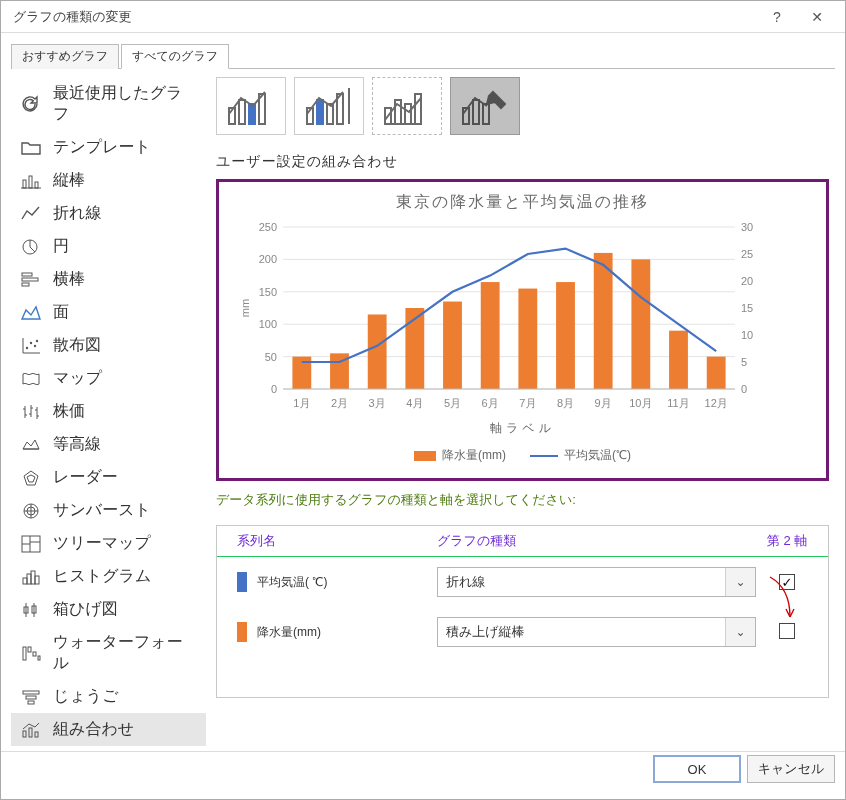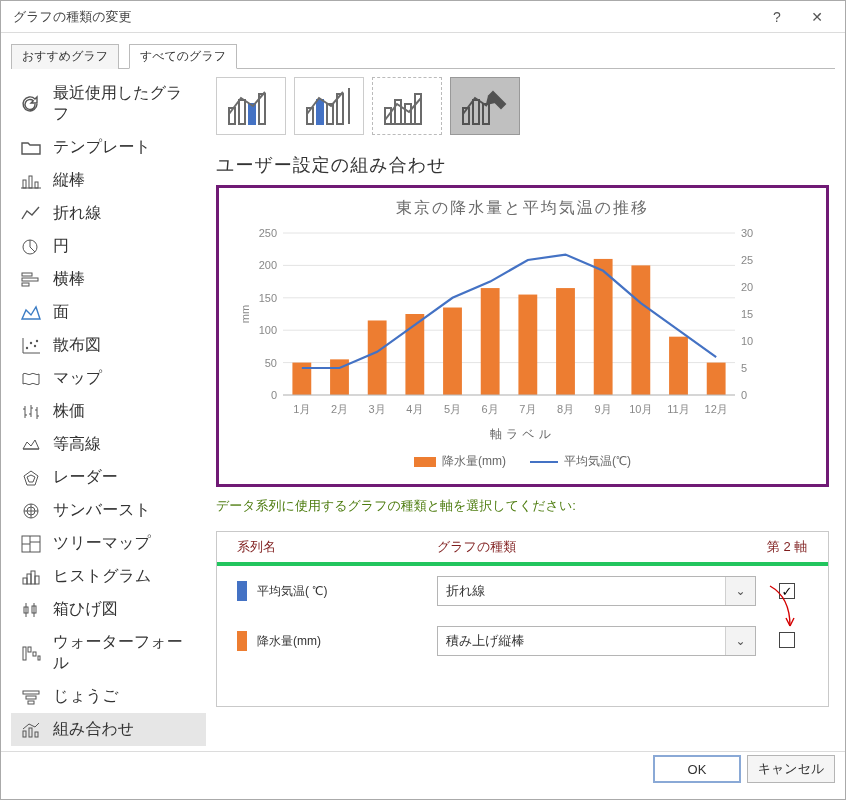--- a/index.html
+++ b/index.html
@@ -33,21 +33,21 @@
   height: 32px;
   display: flex;
   align-items: center;
   justify-content: center;
   color: #555;
   font-size: 14px;
 }
 .body { flex: 1; display: flex; flex-direction: column; padding: 10px 10px 0 10px; }
 .tabs {
   display: flex;
-  gap: 10px;
+  gap: 2px;
   border-bottom: 1px solid #bbb;
 }
 .tab {
   padding: 3px 10px;
   border: 1px solid #bbb;
   border-bottom: none;
   background: #f5f5f5;
   font-size: 12px;
   position: relative;
   top: 1px;
@@ -94,21 +94,21 @@
   height: 58px;
   border: 1px solid #ccc;
   display: flex;
   align-items: center;
   justify-content: center;
   background: #fff;
 }
 .type-btn.dashed { border: 1px dashed #bbb; }
 .type-btn.selected { background: #c0c0c0; border-color: #999; }
 .section-title {
-  font-size: 18px;
+  font-size: 14px;
   color: #333;
   letter-spacing: 1px;
   margin-bottom: 8px;
 }
 .chart-box {
   border: 3px solid #701a75;
   padding: 10px 16px 14px 16px;
   margin-bottom: 10px;
 }
 .chart-title {
@@ -137,24 +137,24 @@
   letter-spacing: 4px;
 }
 .series-label { font-size: 13px; color: #4d7c0f; margin-bottom: 16px; }
 .series-table {
   border: 1px solid #c9c9c9;
   display: flex;
   flex-direction: column;
 }
 .series-header {
   display: flex;
-  border-bottom: 4px solid #22c55e;
+  border-bottom: 1px solid #22c55e;
   padding: 6px 10px;
   font-size: 13px;
-  color: #7f1d1d;
+  color: #6d28d9;
 }
 .series-row {
   display: flex;
   align-items: center;
   padding: 10px 10px;
 }
 .col-name { width: 210px; display:flex; align-items:center; gap:10px; padding-left:10px;}
 .col-type { flex: 1; }
 .col-axis2 { width: 62px; text-align: center; }
 .swatch-blue { width:10px; height:20px; background:#4472C4; }

